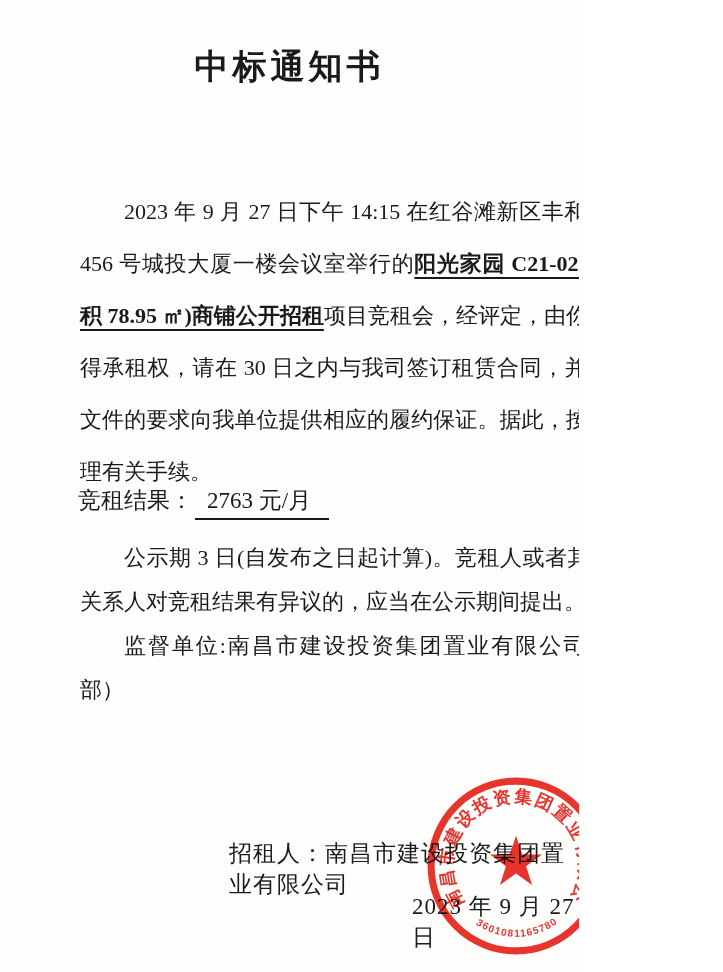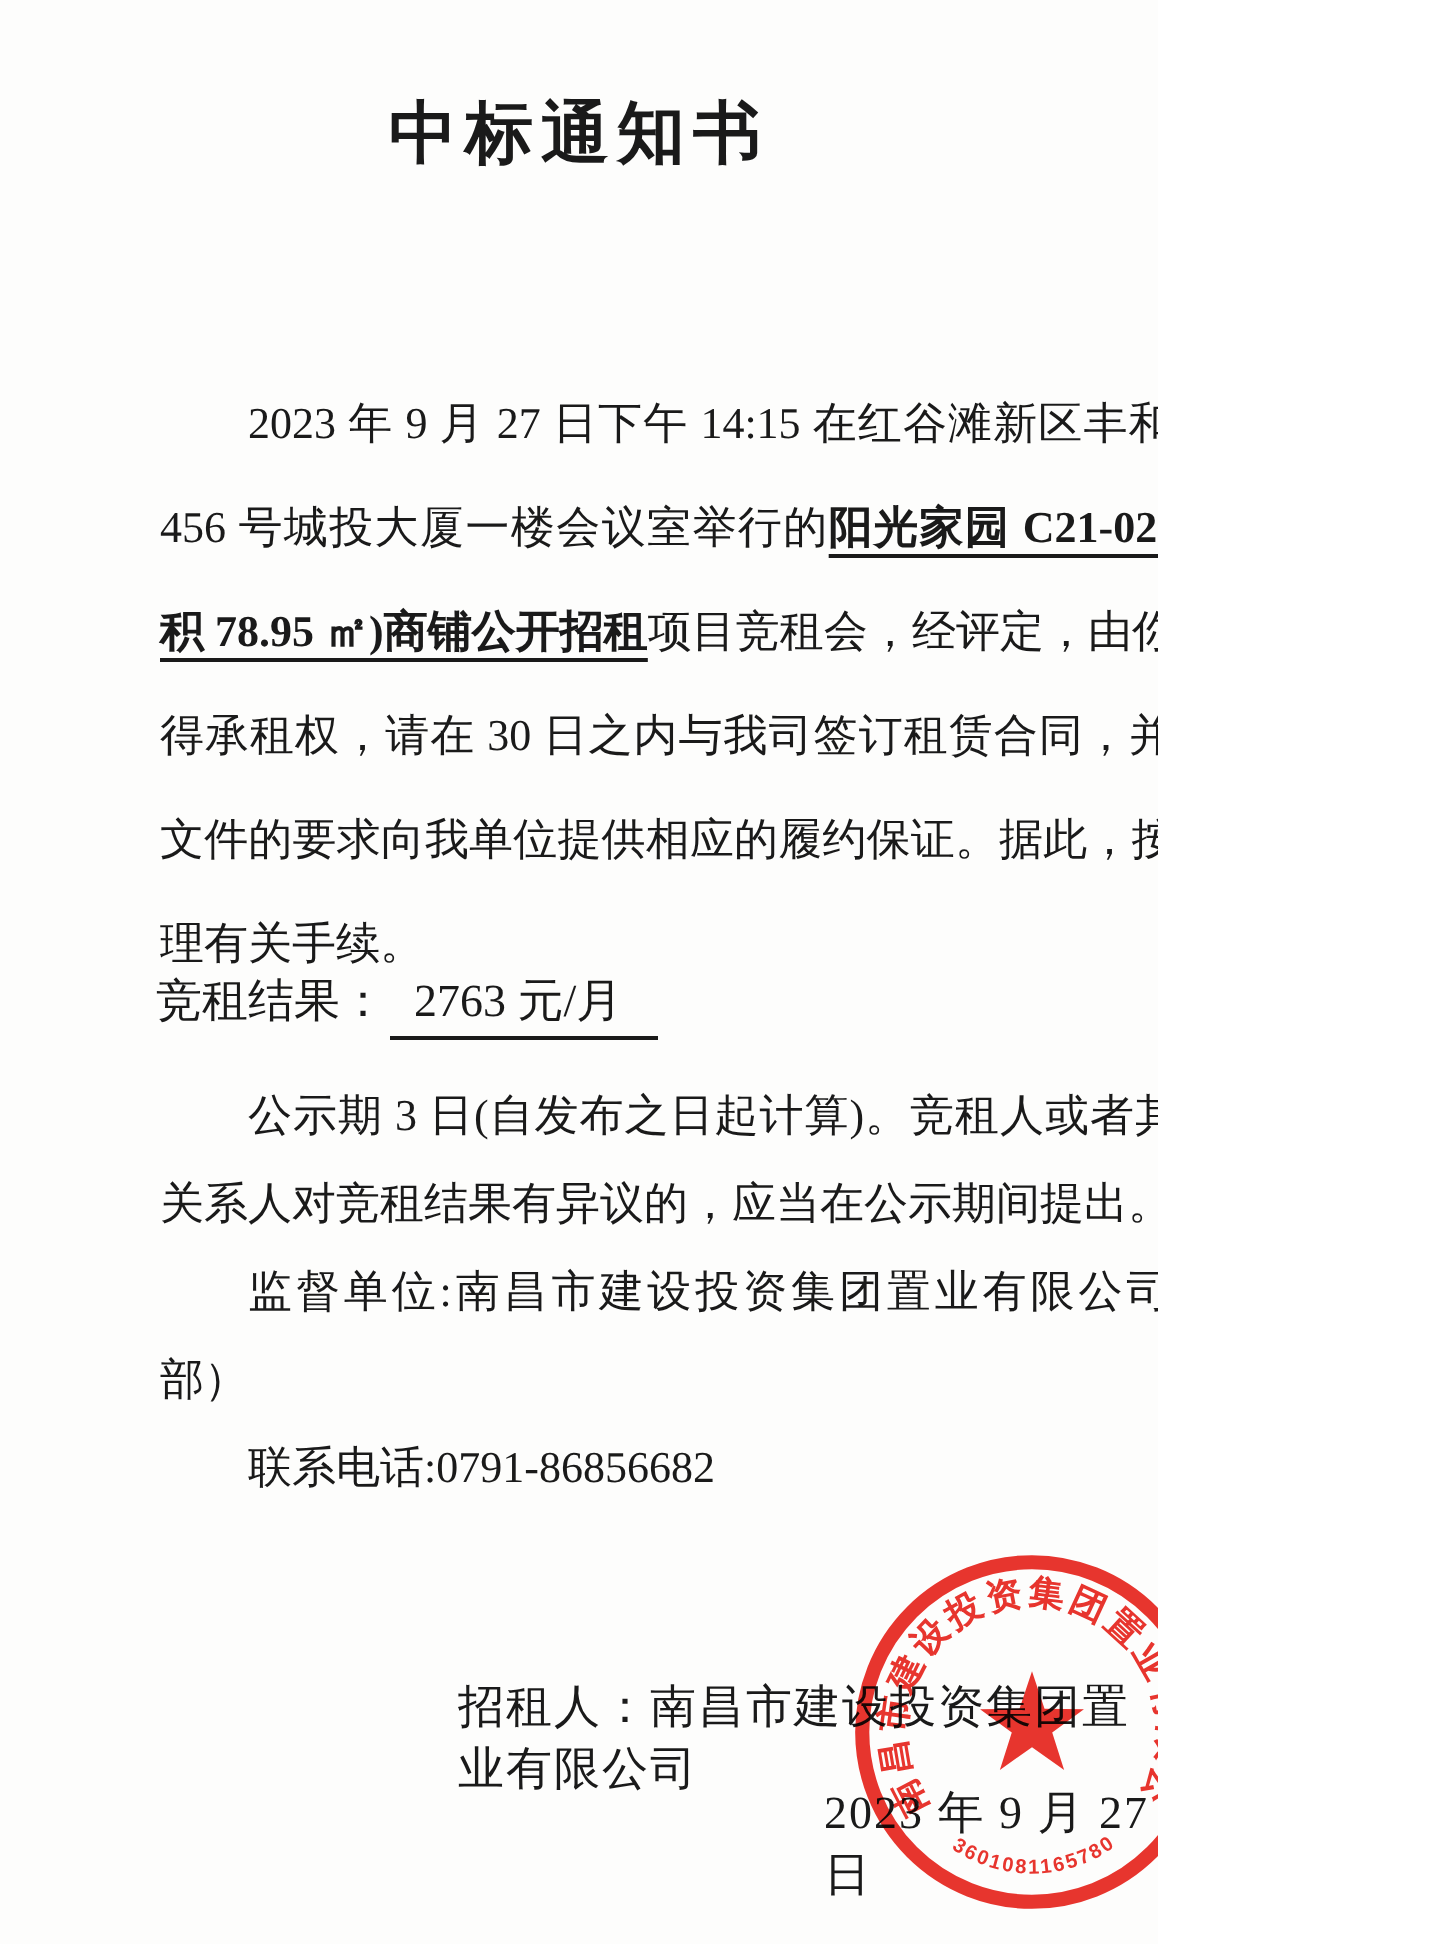--- a/index.html
+++ b/index.html
@@ -121,21 +121,20 @@
 
   <p class="body-para"><span>2023 年 9 月 27 日下午 14:15 在红谷滩新区丰和中大道 456 号城投大厦一楼会议室举行的</span><span class="seg-emph">阳光家园 C21-02(建筑面积 78.95 ㎡)商铺公开招租</span><span>项目竞租会，经评定，由你单位获得承租权，请在 30 日之内与我司签订租赁合同，并按招租文件的要求向我单位提供相应的履约保证。据此，按规定办理有关手续。</span></p>
 
   <div class="result-line">
     <span>竞租结果：</span><span class="result-value">2763 元/月</span>
   </div>
 
   <div class="notice-block">
     <p class="indent2">公示期 3 日(自发布之日起计算)。竞租人或者其他利害关系人对竞租结果有异议的，应当在公示期间提出。</p>
     <p class="indent2">监督单位:南昌市建设投资集团置业有限公司（合约部）</p>
-    <p class="indent2">联系电话:0791-86856682</p>
   </div>
 
   <div class="sig-lessor">招租人：南昌市建设投资集团置业有限公司</div>
 
   <div class="sig-date">2023 年 9 月 27 日</div>
 
   <svg class="stamp" viewBox="0 0 190 190" xmlns="http://www.w3.org/2000/svg">
     <defs>
       <path id="arcTop" d="M 45.4 133.8 A 63 63 0 1 1 144.6 133.8" fill="none"></path>
       <path id="arcBottom" d="M 51.9 150.2 A 70 70 0 0 0 138.1 150.2" fill="none"></path>

